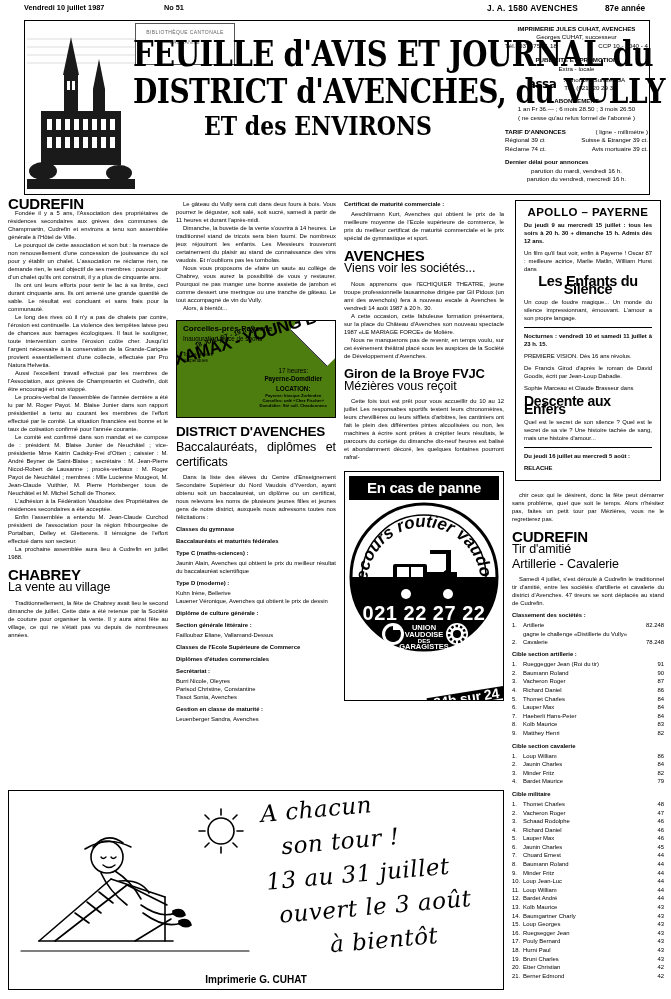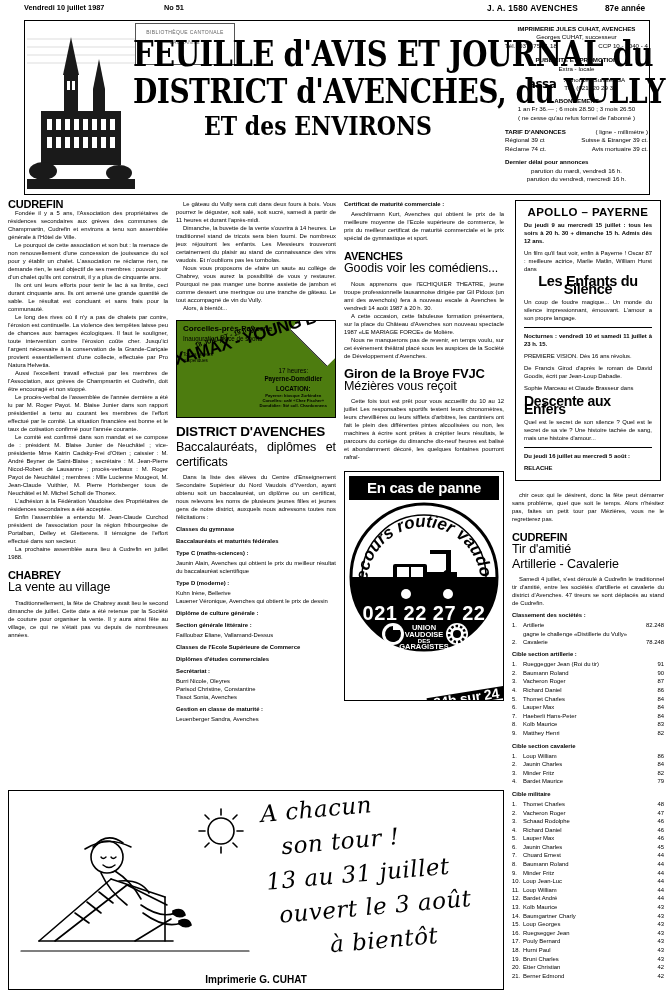--- a/index.html
+++ b/index.html
@@ -49,21 +49,21 @@
   .mh-right .left{text-align:left;}
 
   
   .col{position:absolute;top:200px;font-size:5.9px;line-height:8.0px;text-align:justify;}
   .c1{left:8px;width:160px;}
   .c2{left:176px;width:160px;}
   .c3{left:344px;width:160px;}
   .c4{left:512px;width:152px;}
 
   .col p{margin:0 0 0 0;text-indent:7px;}
-  .kicker{font-size:11px;font-weight:bold;margin:0 0 1px;text-indent:0;letter-spacing:-0.2px;}
+  .kicker{font-size:15px;font-weight:bold;margin:0 0 1px;text-indent:0;letter-spacing:-0.2px;}
   .kicker2{font-size:12.5px;font-weight:normal;margin:0 0 4px;text-indent:0;line-height:14.5px;letter-spacing:-0.1px;}
   .spacer10{height:10px;}
 
   
   .ad-xamax{position:relative;border:1.4px solid #000;height:96px;margin:8px 0 10px;overflow:hidden;background:#4d7c0f;}
   .xm-title{position:absolute;left:6px;top:4px;font-size:8px;font-weight:bold;}
   .xm-sub{position:absolute;left:6px;top:14px;font-size:6.3px;}
   .xm-small{position:absolute;left:6px;top:31px;font-size:4.6px;line-height:6px;}
   .xm-diag{position:absolute;left:-6px;top:28px;width:190px;transform:rotate(-17deg);transform-origin:left top;}
   .xm-date{font-size:6.4px;font-weight:bold;margin-left:24px;}
@@ -300,21 +300,21 @@
 
   <div class="bold-line">Gestion en classe de maturité :</div>
   <div class="li">Leuenberger Sandra, Avenches</div>
 </div>
 
 <div class="col c3">
   <div class="bold-line" style="margin-top:0">Certificat de maturité commerciale :</div>
   <p>Aeschlimann Kurt, Avenches qui obtient le prix de la meilleure moyenne de l'Ecole supérieure de commerce, le prix du meilleur certificat de maturité commerciale et le prix spécial de gymnastique et sport.</p>
   <div class="spacer10"></div>
   <div class="kicker">AVENCHES</div>
-  <div class="kicker2">Goodis voir les comédiens...</div>
+  <div class="kicker2">Viens voir les sociétés...</div>
   <p>Nous apprenons que l'ECHIQUIER THEATRE, jeune troupe professionnelle lausannoise dirigée par Gil Pidoux (un ami des avenchois) fera à nouveau escale à Avenches le vendredi 14 août 1987 à 20 h. 30.</p>
   <p>A cette occasion, cette fabuleuse formation présentera, sur la place du Château d'Avenches son nouveau spectacle 1987 «LE MARIAGE FORCE» de Molière.</p>
   <p>Nous ne manquerons pas de revenir, en temps voulu, sur cet événement théâtral placé sous les auspices de la Société de Développement d'Avenches.</p>
   <div class="spacer10"></div>
   <div class="kicker" style="font-size:13px">Giron de la Broye FVJC</div>
   <div class="kicker2">Mézières vous reçoit</div>
   <p>Cette fois tout est prêt pour vous accueillir du 10 au 12 juillet Les responsabes sportifs testent leurs chronomètres, leurs chevillières ou leurs sifflets d'arbitres, les cantiniers ont fait le plein des différentes pintes alcoolisées ou non, les machines à écrire sont prêtes à crépiter leurs résultats, le parcours du cortège du dimanche dix-neuf heures est balisé et abondamment décoré, les quelques fontaines pourront rafraî-</p>
 
   <div class="ad-secours">
     <div class="sr-head">En cas de panne</div>

